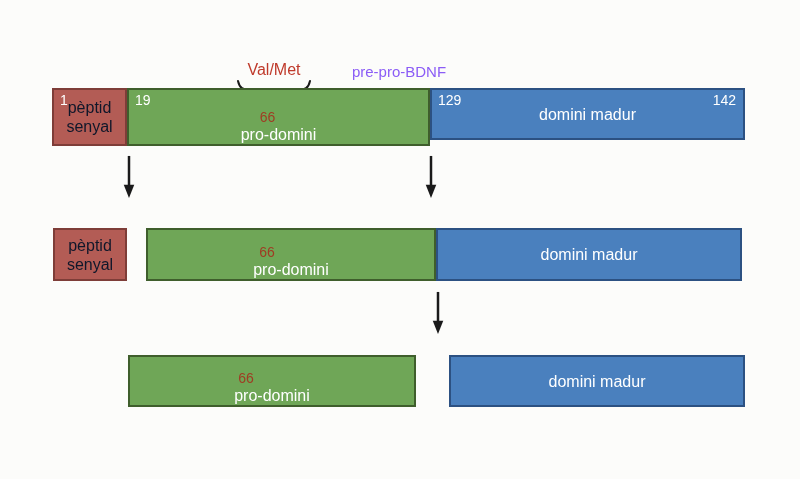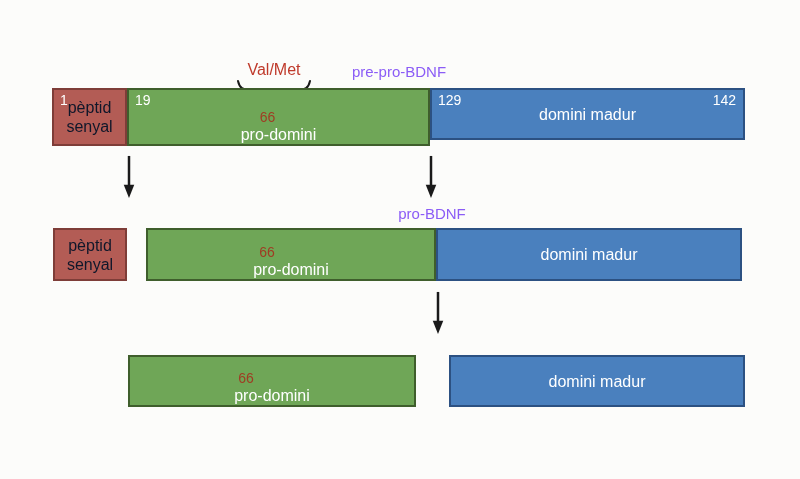--- a/index.html
+++ b/index.html
@@ -120,21 +120,20 @@
 
   <svg class="arrow" style="left:122px; top:155px;" width="14" height="44" viewBox="0 0 14 46">
     <line x1="7" y1="1" x2="7" y2="32" stroke="#1a1a1a" stroke-width="2.6"></line>
     <polygon points="1.5,31 12.5,31 7,45" fill="#1a1a1a"></polygon>
   </svg>
   <svg class="arrow" style="left:424px; top:155px;" width="14" height="44" viewBox="0 0 14 46">
     <line x1="7" y1="1" x2="7" y2="32" stroke="#1a1a1a" stroke-width="2.6"></line>
     <polygon points="1.5,31 12.5,31 7,45" fill="#1a1a1a"></polygon>
   </svg>
 
-  <div class="stage-label" style="left:362px; top:205px;">pro-BDNF</div>
 
   <div class="box signal" style="left:53px; top:228px; width:74px; height:53px;">
     <div class="two-line">
       <div>pèptid</div>
       <div>senyal</div>
     </div>
   </div>
 
   <div class="box pro" style="left:146px; top:228px; width:290px; height:53px;">
     <span class="num-mid" style="left:-24px;">66</span>

